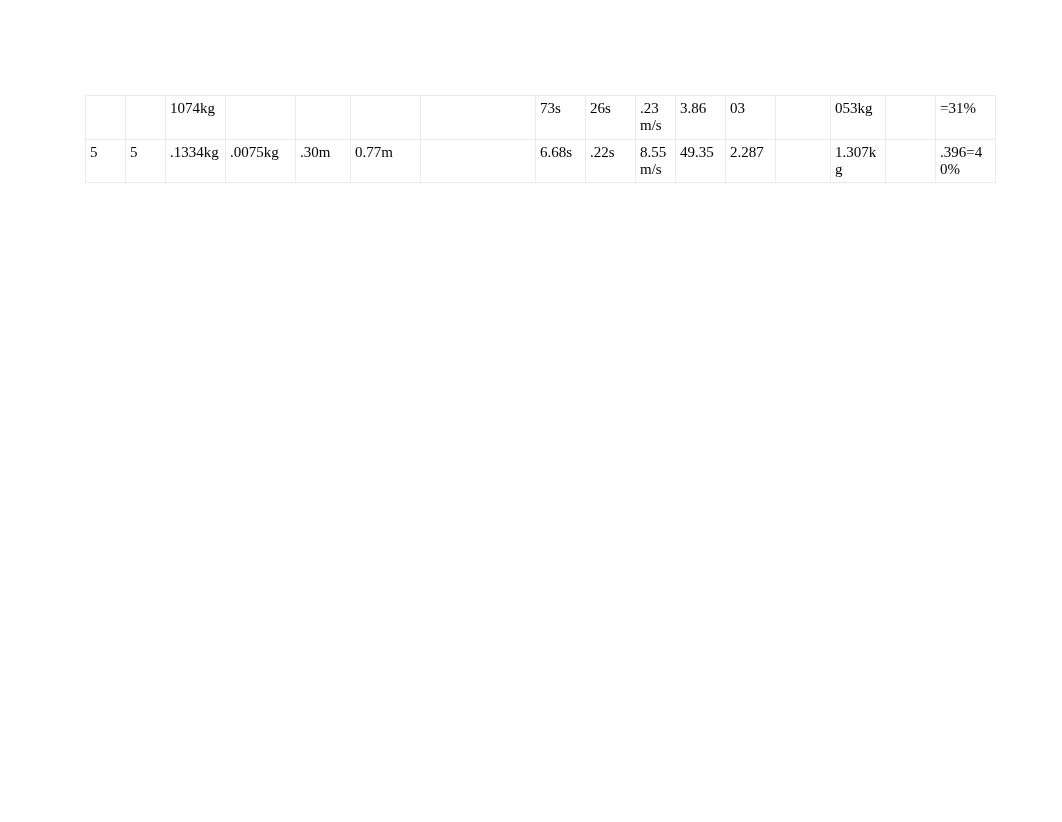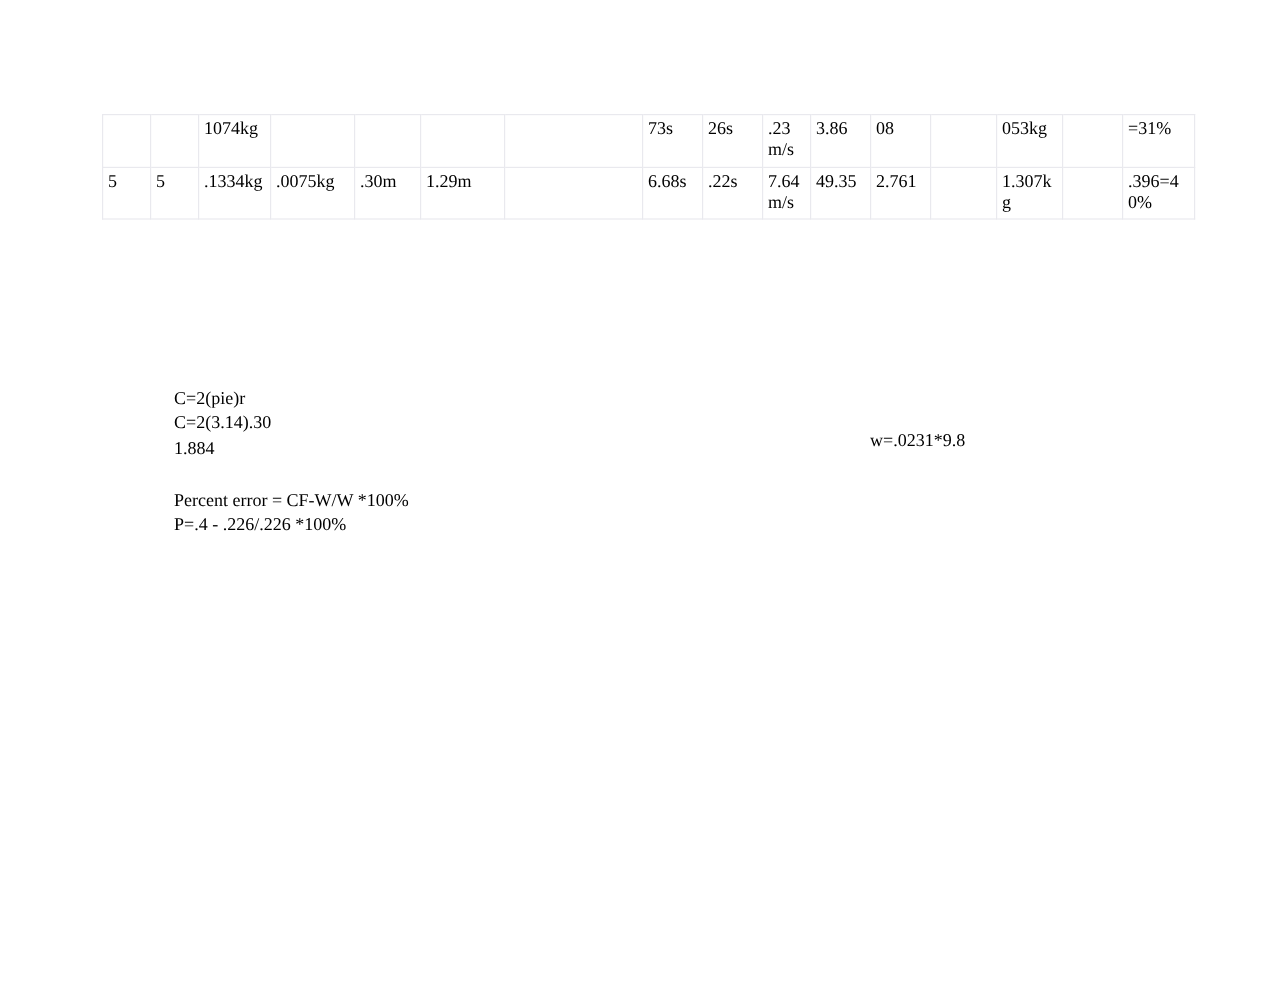--- a/index.html
+++ b/index.html
@@ -101,54 +101,42 @@
           <td></td>
           <td>1074kg</td>
           <td></td>
           <td></td>
           <td></td>
           <td></td>
           <td>73s</td>
           <td>26s</td>
           <td>.23m/s</td>
           <td>3.86</td>
-          <td>08</td>
+          <td>03</td>
           <td></td>
           <td>053kg</td>
           <td></td>
           <td>=31%</td>
         </tr>
         <tr>
           <td>5</td>
           <td>5</td>
           <td>.1334kg</td>
           <td>.0075kg</td>
           <td>.30m</td>
-          <td>1.29m</td>
+          <td>0.77m</td>
           <td></td>
           <td>6.68s</td>
           <td>.22s</td>
-          <td>7.64m/s</td>
+          <td>8.55m/s</td>
           <td>49.35</td>
-          <td>2.761</td>
+          <td>2.287</td>
           <td></td>
           <td>1.307kg</td>
           <td></td>
           <td>.396=40%</td>
         </tr>
       </tbody>
   </table>
 
-  <div class="notes">
-    <p>C=2(pie)r</p>
-    <p>C=2(3.14).30</p>
-    <p>1.884</p>
-    <div class="block2">
-      <p>Percent error = CF-W/W             *100%</p>
-      <p>P=.4 - .226/.226 *100%</p>
-    </div>
-  </div>
 
-  <div class="noteRight">
-    <p>w=.0231*9.8</p>
-  </div>
 
 </div>
 
 </body></html>

